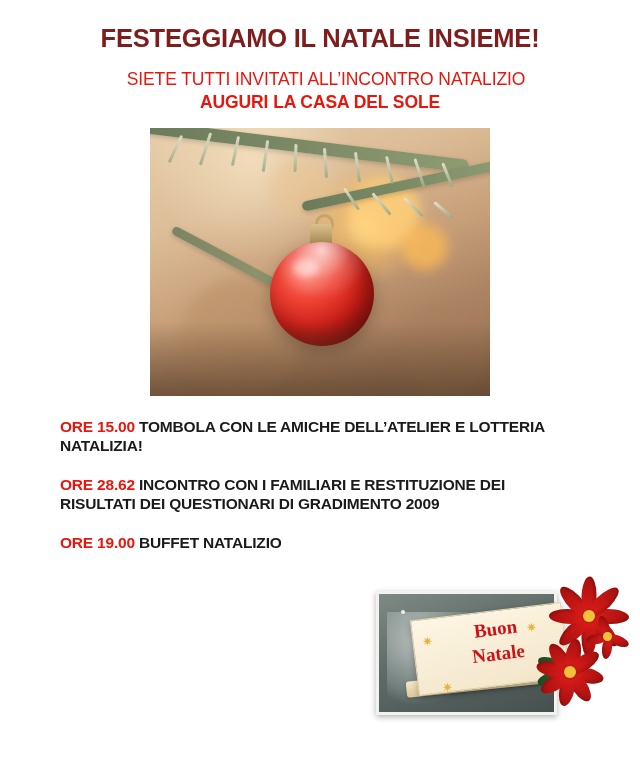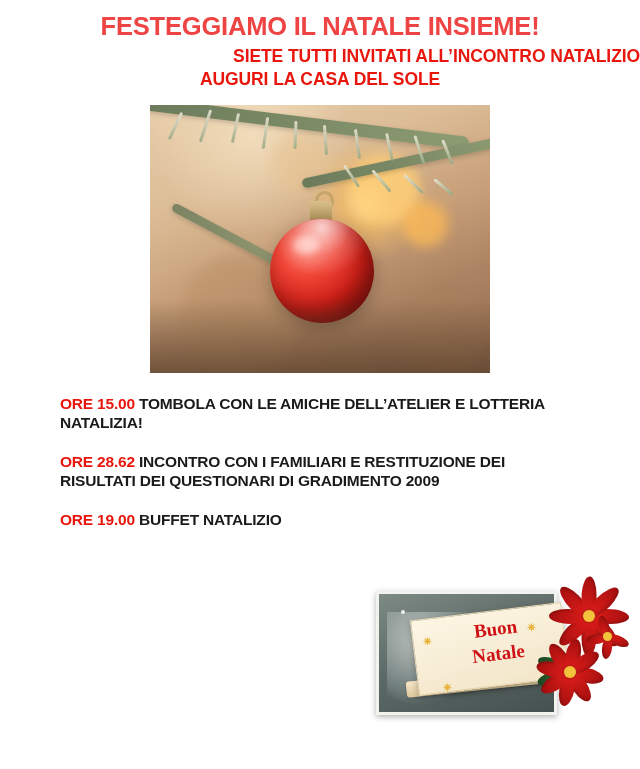--- a/index.html
+++ b/index.html
@@ -20,44 +20,43 @@
     position: relative;
     box-sizing: border-box;
   }
 
   
   .header {
     text-align: center;
     padding-top: 8px;
   }
   .title-1 {
-    color: #ef4444;
+    color: #7f1d1d;
     font-weight: bold;
     font-size: 25.5px;
     letter-spacing: -0.2px;
     line-height: 1.15;
-    margin: 4px;
+    margin: 16px;
   }
   .title-2 {
     color: #000000;
     font-family: "Liberation Serif", serif;
     font-weight: bold;
     font-size: 26px;
     line-height: 1.18;
     margin: 4px 0 0 0;
     letter-spacing: 0.2px;
   }
   .title-3 {
     color: #e8160c;
-    font-weight: bold;
+    font-weight: normal;
     font-size: 17.5px;
     line-height: 1.25;
     margin: 5px 0 0 12px;
     letter-spacing: -0.1px;
-    text-align: right;
   }
   .title-4 {
     color: #e8160c;
     font-weight: bold;
     font-size: 17.5px;
     line-height: 1.25;
     margin: 1px 0 0 0;
     letter-spacing: -0.1px;
   }
 

